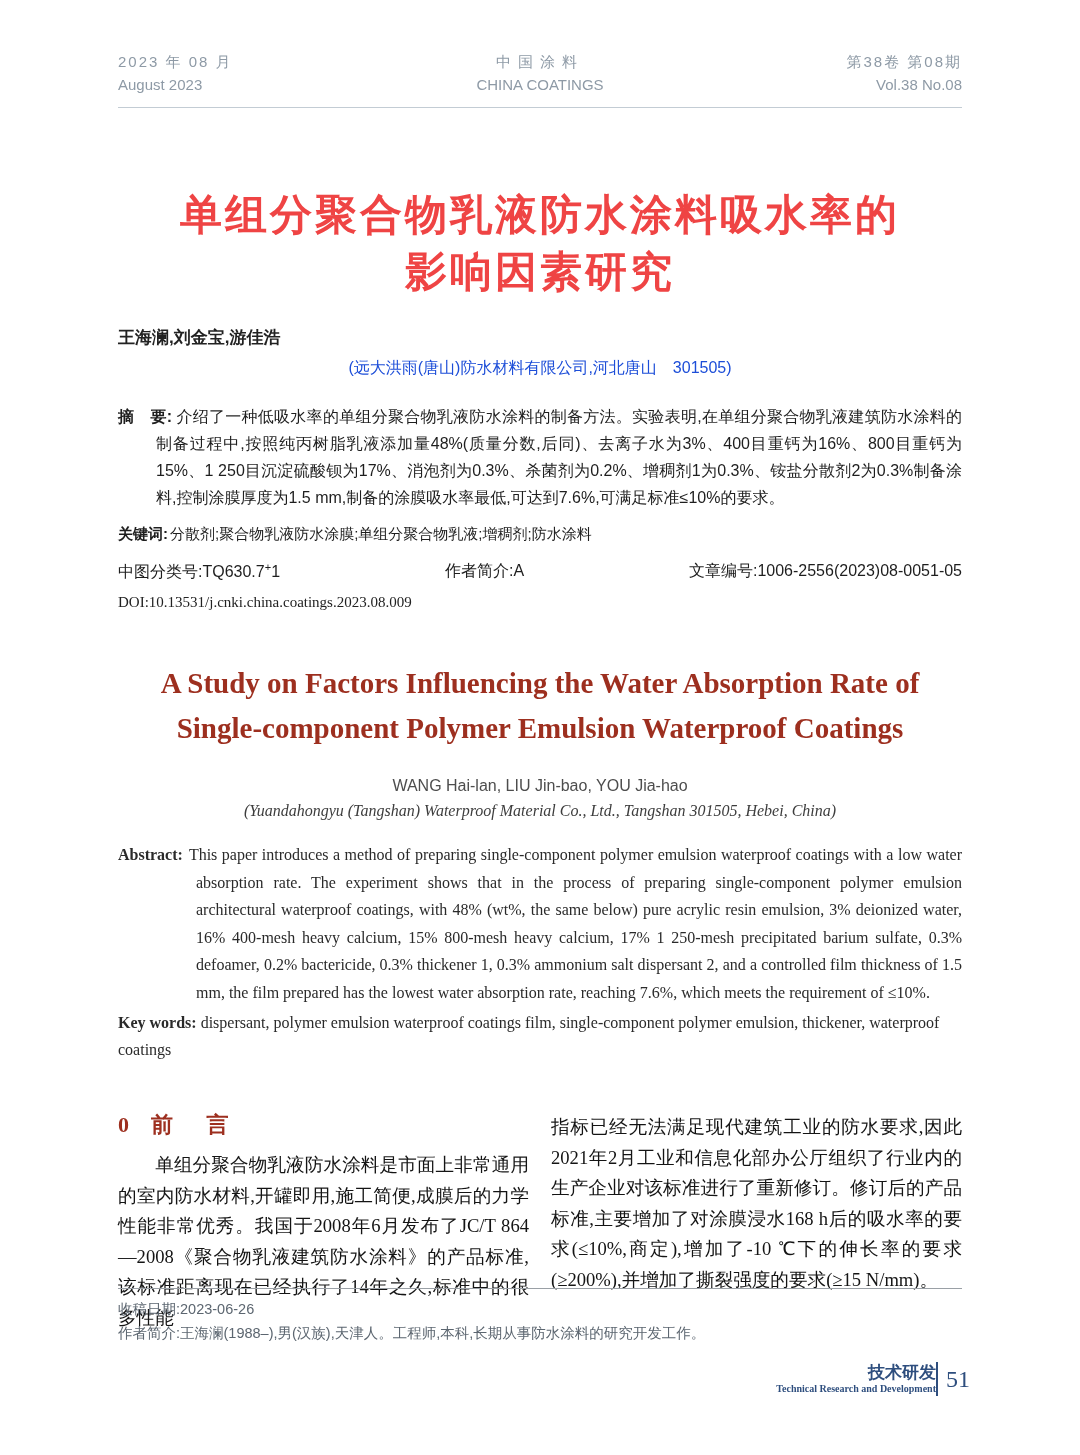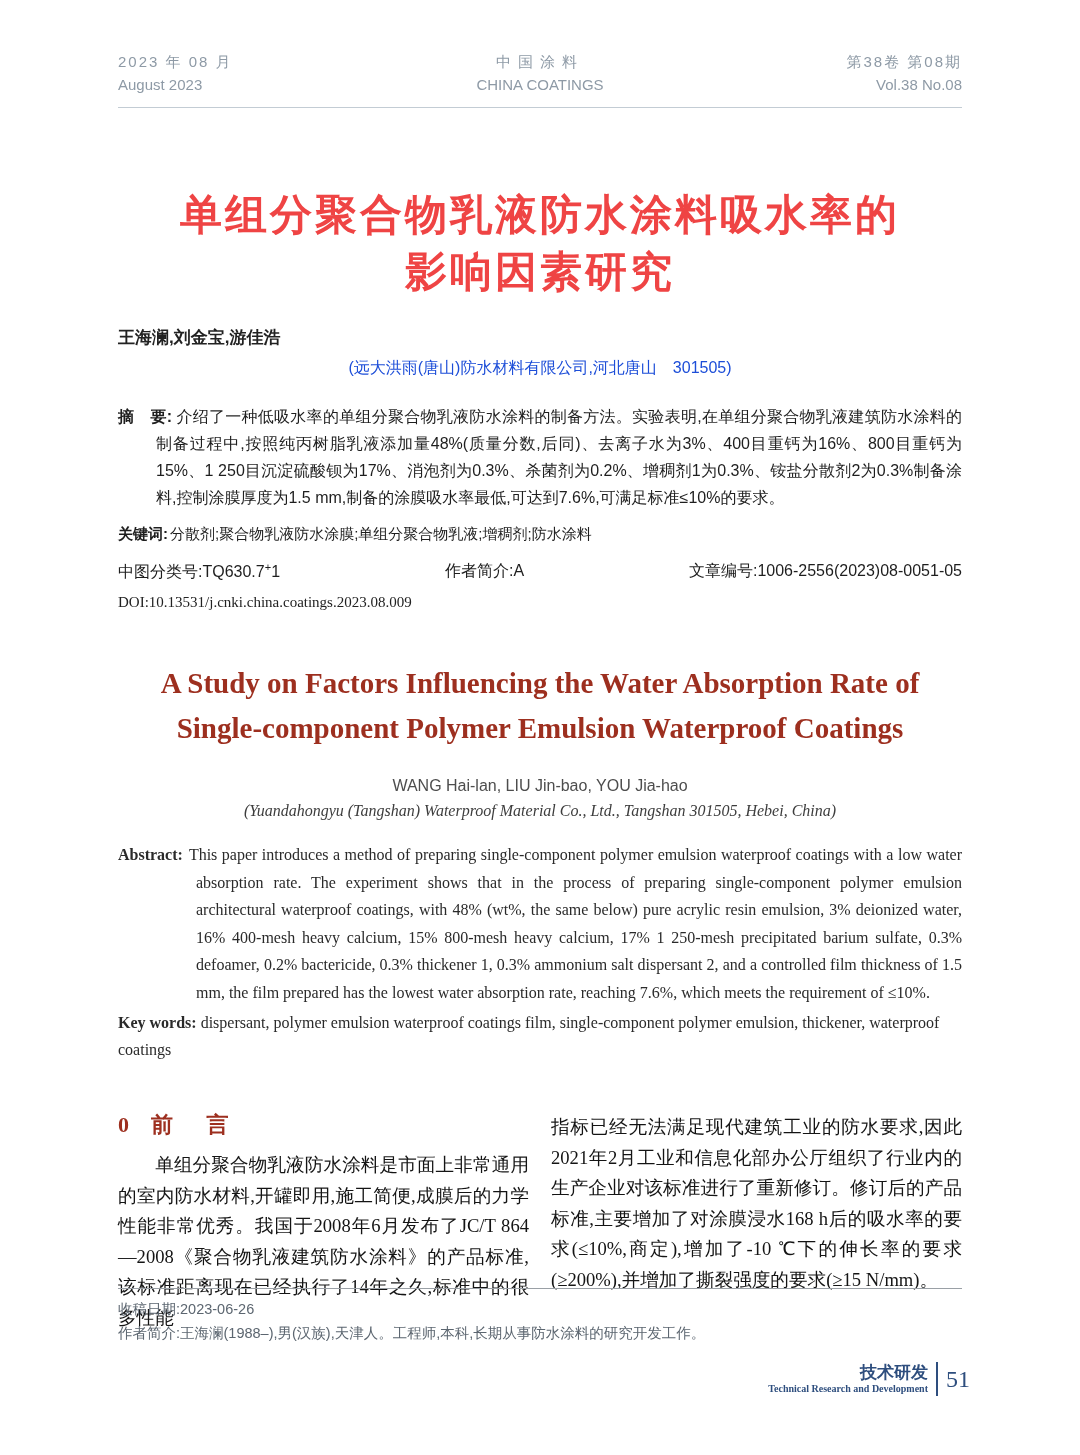--- a/index.html
+++ b/index.html
@@ -141,21 +141,21 @@
     font-family:"Liberation Sans", sans-serif;
     font-size:14.5px; line-height:24px; color:#5c6670;
   }
 
   
   .page-footer {
     position:absolute; right:110px; top:1362px;
     display:flex; align-items:center;
     color:#2e4e7e;
   }
-  .pf-labels { text-align:right; padding-right:8px;margin-left:8px; }
+  .pf-labels { text-align:right; padding-right:0;margin-left:8px; }
   .pf-zh { font-family:"Liberation Sans", sans-serif; font-weight:bold; font-size:17px; line-height:19px; }
   .pf-en { font-family:"Liberation Serif", serif; font-weight:bold; font-size:10px; line-height:13px; }
   .pf-bar { width:2px; height:34px; background:#2e4e7e; margin-right:8px; }
   .pf-num { font-family:"Liberation Serif", serif; font-size:24px; font-weight:normal; }
 </style>
 </head>
 <body>
 
 <div class="page">
 

